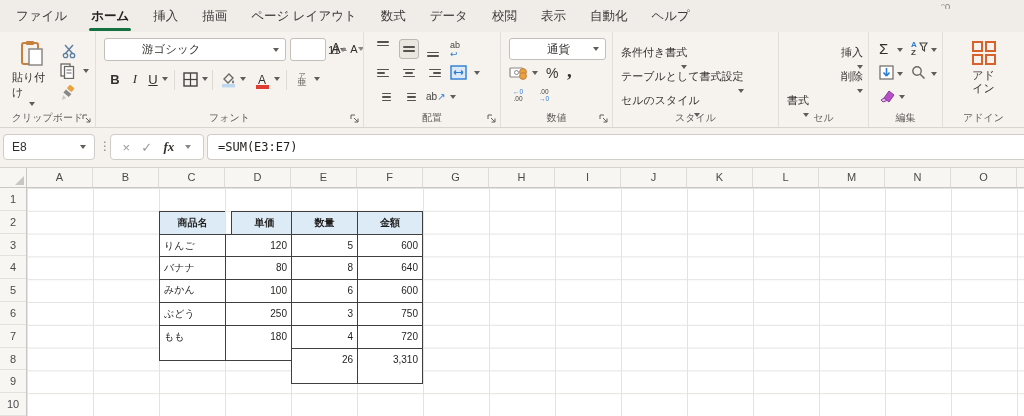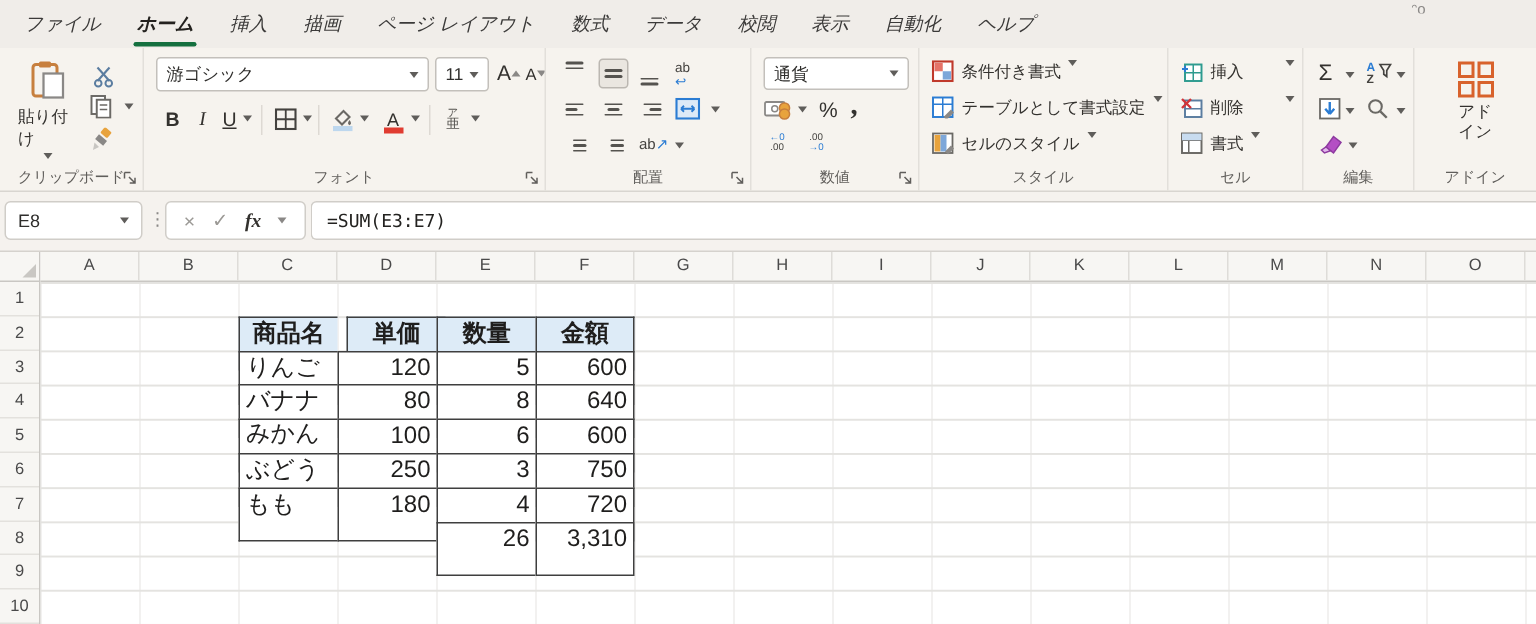--- a/index.html
+++ b/index.html
@@ -3,36 +3,36 @@
 <meta charset="utf-8">
 <style>
   * { margin:0; padding:0; box-sizing:border-box; }
   html,body { width:1024px; height:416px; overflow:hidden; }
   body { font-family:"Liberation Sans","DejaVu Sans",sans-serif; background:#fff; position:relative; }
   #app { position:absolute; inset:0; width:1024px; height:416px; background:#fff; }
 
   
   #tabbar { position:absolute; left:0; top:0; width:1024px; height:32px; background:#f0ede9; display:flex; align-items:stretch; padding-left:4px; }
   .tab { position:relative; display:flex; align-items:center; padding:0 10px; margin:0 2px; font-size:12.5px; color:#3b3a39; cursor:default; }
-  .tab span { pointer-events:none;font-style:italic; }
+  .tab span { pointer-events:none; }
   .tab.active { font-weight:700; color:#24221f; }
   .tab.active::after { content:""; position:absolute; left:8px; right:8px; bottom:1px; height:3px; background:#15703f; border-radius:2px; }
   #top-partial { position:absolute; left:941px; top:0px; width:12px; height:9px; overflow:hidden; color:#8a8886; font-size:10px; line-height:14px; }
 
   
   #ribbon { position:absolute; left:0; top:32px; width:1024px; height:96px; background:#f6f3ee; border-bottom:1px solid #d8d5d0; }
   .group { position:absolute; top:0; height:95px; }
   .group + .group { border-left:1px solid #e2dfda; }
   .glabel { position:absolute; bottom:2px; left:0; right:0; text-align:center; font-size:10px; color:#605e5b;margin-top:20px; }
   .launcher { position:absolute; right:4px; bottom:4px; width:9px; height:9px; }
   .chv { display:inline-block; width:0; height:0; border-left:3px solid transparent; border-right:3px solid transparent; border-top:4px solid #5f5d5a; vertical-align:middle; }
   .chvup { display:inline-block; width:0; height:0; border-left:3px solid transparent; border-right:3px solid transparent; border-bottom:4px solid #5f5d5a; vertical-align:middle; }
   .abschv { position:absolute; }
   .combo { position:absolute; background:#fff; border:1px solid #c3c0bb; border-radius:3px; font-size:11.5px; color:#2f2e2c; display:flex; align-items:center; padding:0 6px; }
-  .combo .cvalue { flex:1; }
+  .combo .cvalue { flex:1;margin-left:31px; }
   .sep { position:absolute; top:38px; height:20px; width:1px; background:#ddd9d3; }
 
   
   .g-clip { left:0; width:95px; }
   .paste-btn { position:absolute; left:12px; top:8px; width:40px; height:70px; display:flex; flex-direction:column; align-items:center; font-size:11px; color:#33312e; }
   .paste-btn svg { margin-bottom:3px; }
   .mini { position:absolute; width:18px; height:18px; display:flex; align-items:center; justify-content:center; }
 
   
   .g-font { left:95px; width:268px; }
@@ -58,21 +58,21 @@
   .g-num { left:500px; width:112px; }
   .ncombo { left:8px; top:6px; width:97px; height:22px; }
   .nbtn { position:absolute; top:32px; font-size:13px; color:#33312e; }
   .decb { position:absolute; top:56px; font-size:6.5px; line-height:7px; color:#44423f; text-align:center; }
   .decb .bl { color:#2b7cd3; }
 
   
   .g-sty { left:612px; width:166px; }
   .g-cel { left:778px; width:90px; }
   .g-edi { left:868px; width:74px; }
-  .rowitem { position:absolute; left:8px; height:20px; display:flex; align-items:flex-start; gap:5px; font-size:11px; color:#33312e; white-space:nowrap; }
+  .rowitem { position:absolute; left:8px; height:20px; display:flex; align-items:flex-end; gap:5px; font-size:11px; color:#33312e; white-space:nowrap;flex-direction:column; }
   .r1 { top:8px; } .r2 { top:32px; } .r3 { top:56px; }
 
   
   .g-add { left:942px; width:82px; }
   .addin-btn { position:absolute; left:50%; top:8px; transform:translateX(-50%); display:flex; flex-direction:column; align-items:center; font-size:11px; color:#33312e; line-height:13px; }
 
   
   #fbar { position:absolute; left:0; top:128px; width:1024px; height:40px; background:#f5f2ee; border-bottom:1px solid #d5d2cd; }
   .wbox { position:absolute; top:6px; height:26px; background:#fff; border:1px solid #d0cdc8; border-radius:4px; display:flex; align-items:center; }
   #namebox { left:3px; width:92px; padding:0 8px; font-size:12px; color:#2f2e2c; }
@@ -88,21 +88,21 @@
   #corner { position:absolute; left:0; top:0; width:27px; height:20px; background:#f7f6f3; border-right:1px solid #c9c7c3; border-bottom:1px solid #c9c7c3; }
   #corner::after { content:""; position:absolute; right:2px; bottom:2px; width:0; height:0; border-left:9px solid transparent; border-bottom:9px solid #c9c7c3; }
   #colheads { position:absolute; left:27px; top:0; right:0; height:20px; background:#f7f6f3; border-bottom:1px solid #c9c7c3; }
   .colhead { position:absolute; top:0; width:66px; height:19px; border-right:1px solid #dedcd8; font-size:11px; color:#4a4a4a; text-align:center; line-height:19px; }
   #gutter { position:absolute; left:0; top:20px; width:27px; bottom:0; background:#f7f6f3; border-right:1px solid #c9c7c3; }
   .rowhead { position:absolute; left:0; width:26px; height:22.8px; border-bottom:1px solid #e3e1dd; font-size:11px; color:#4a4a4a; text-align:center; line-height:22px; }
   #gridlines { position:absolute; left:27px; top:20px; right:0; bottom:0;
     background-image:linear-gradient(to right,#e4e3e0 1px,transparent 1px),linear-gradient(to bottom,#e4e3e0 1px,transparent 1px);
     background-size:66px 22.8px; }
   #cells { position:absolute; left:0; top:0; right:0; bottom:0; }
-  .cell { position:absolute; width:66px; height:36px; border-top:1px solid #3f3f3f; border-left:1px solid #3f3f3f; background:#fff; font-size:16px; color:#1f1e1d; line-height:21px; overflow:hidden; }
+  .cell { position:absolute; width:66px; height:36px; border-top:1px solid #3f3f3f; border-left:1px solid #3f3f3f; background:#fff; font-size:10px; color:#1f1e1d; line-height:21px; overflow:hidden; }
   .cell.br { border-right:1px solid #3f3f3f; }
   .cell.bb { border-bottom:1px solid #3f3f3f; }
   .cell.header { background:#DDEBF7; font-weight:700; text-align:center; }
   .cell.text { padding-left:4px; }
   .cell.number { text-align:right; padding-right:4px; }
 </style>
 </head>
 <body>
 
 <div id="app">

